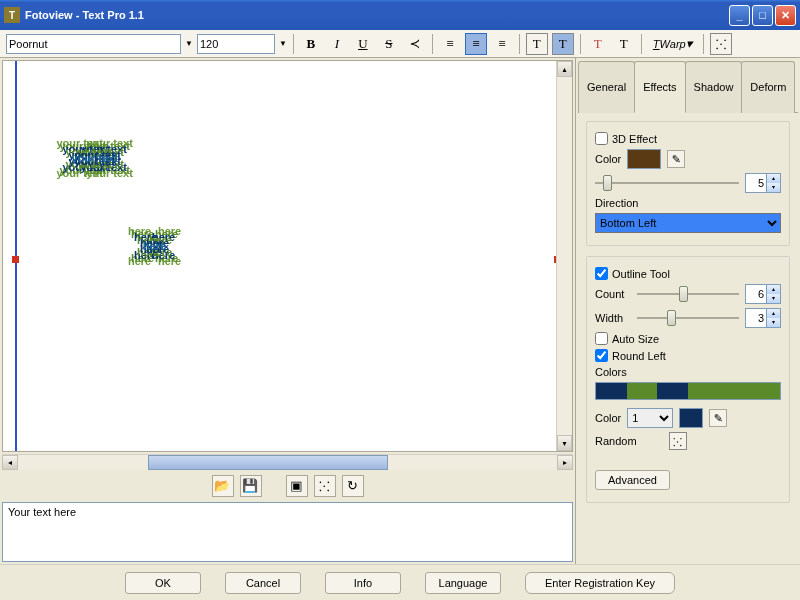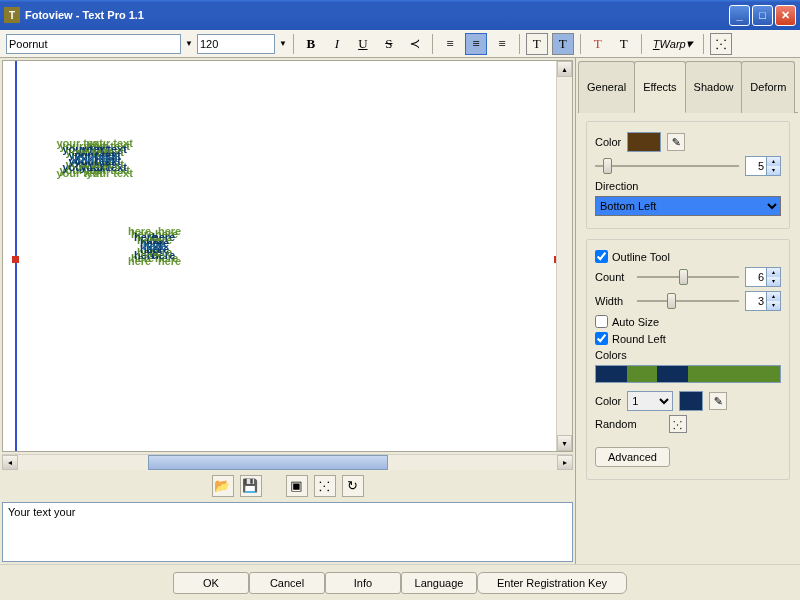--- a/index.html
+++ b/index.html
@@ -82,21 +82,21 @@
 .spin .arrows { width: 14px; display: flex; flex-direction: column; }
 .spin .arrows div { flex:1; background: linear-gradient(#e8f0fd,#bcd4f6); border-left: 1px solid #7f9db9; font-size: 6px; text-align: center; line-height: 8px; }
 select.full { width: 100%; height: 20px; border: 1px solid #737373; background: #3b82f6; }
 .check { display: flex; align-items: center; gap: 4px; }
 .check input { width: 13px; height: 13px; }
 .color-strip { display: flex; height: 18px; border: 1px solid #7f9db9; }
 .color-strip div { flex: 1; }
 .btn-adv { padding: 3px 12px; border: 1px solid #aca899; background: #f5f3ea; border-radius: 3px; cursor: pointer; }
 
 
-.bottom-bar { height: 36px; display: flex; align-items: center; justify-content: center; gap: 0; background: #ece9d8; border-top: 1px solid #d4d0c8; }
+.bottom-bar { height: 36px; display: flex; align-items: center; justify-content: center; gap: 24px; background: #ece9d8; border-top: 1px solid #d4d0c8; }
 .bottom-bar button { height: 22px; padding: 0 10px; min-width: 76px; border: 1px solid #aca899; background: #f5f3ea; border-radius: 3px; cursor: pointer; font-size: 11px; }
 .bottom-bar button.wide { min-width: 150px; border-radius: 6px; }
 </style>
 </head>
 <body>
 
 <div class="titlebar">
   <div class="app-icon">T</div>
   <div class="title-text">Fotoview - Text Pro 1.1</div>
   <div class="win-btns">
@@ -160,33 +160,37 @@
       <div class="arrow">▸</div>
     </div>
     <div class="mid-tools">
       <div class="tbtn">📂</div>
       <div class="tbtn">💾</div>
       <div style="width:12px"></div>
       <div class="tbtn">▣</div>
       <div class="tbtn">⁙</div>
       <div class="tbtn">↻</div>
     </div>
-    <div class="text-entry">Your text your</div>
+    <div class="text-entry">Your text here</div>
   </div>
 
   <div class="right-pane">
     <div class="tabs">
       <div class="tab">General</div>
       <div class="tab active">Effects</div>
       <div class="tab">Shadow</div>
       <div class="tab">Deform</div>
     </div>
     <div class="panel-body">
 
       <div class="group">
+        <div class="row check">
+          <input type="checkbox" style="">
+          <label>3D Effect</label>
+        </div>
         <div class="row">
           <label>Color</label>
           <span class="swatch" style="background:#5a3a12"></span>
           <span class="eyedrop">✎</span>
         </div>
         <div class="row">
           <div class="slider">
               <div class="slider-track"></div>
               <div class="slider-thumb" style="left:8px"></div>
             </div>
@@ -262,21 +266,21 @@
           <label>Color</label>
           <select style="width:46px;height:20px;border:1px solid #7f9db9"><option>1</option></select>
           <span class="swatch" style="width:24px;background:#0f2d5a"></span>
           <span class="eyedrop">✎</span>
         </div>
         <div class="row">
           <label>Random</label>
           <span style="width:20px"></span>
           <span class="eyedrop" style="border:1px solid #888">⁙</span>
         </div>
-        <div class="row" style="margin-top:14px">
+        <div class="row" style="margin-top:20px">
           <button class="btn-adv">Advanced</button>
         </div>
       </div>
     </div>
   </div>
 </div>
 
 <div class="bottom-bar">
   <button>OK</button>
   <button>Cancel</button>

